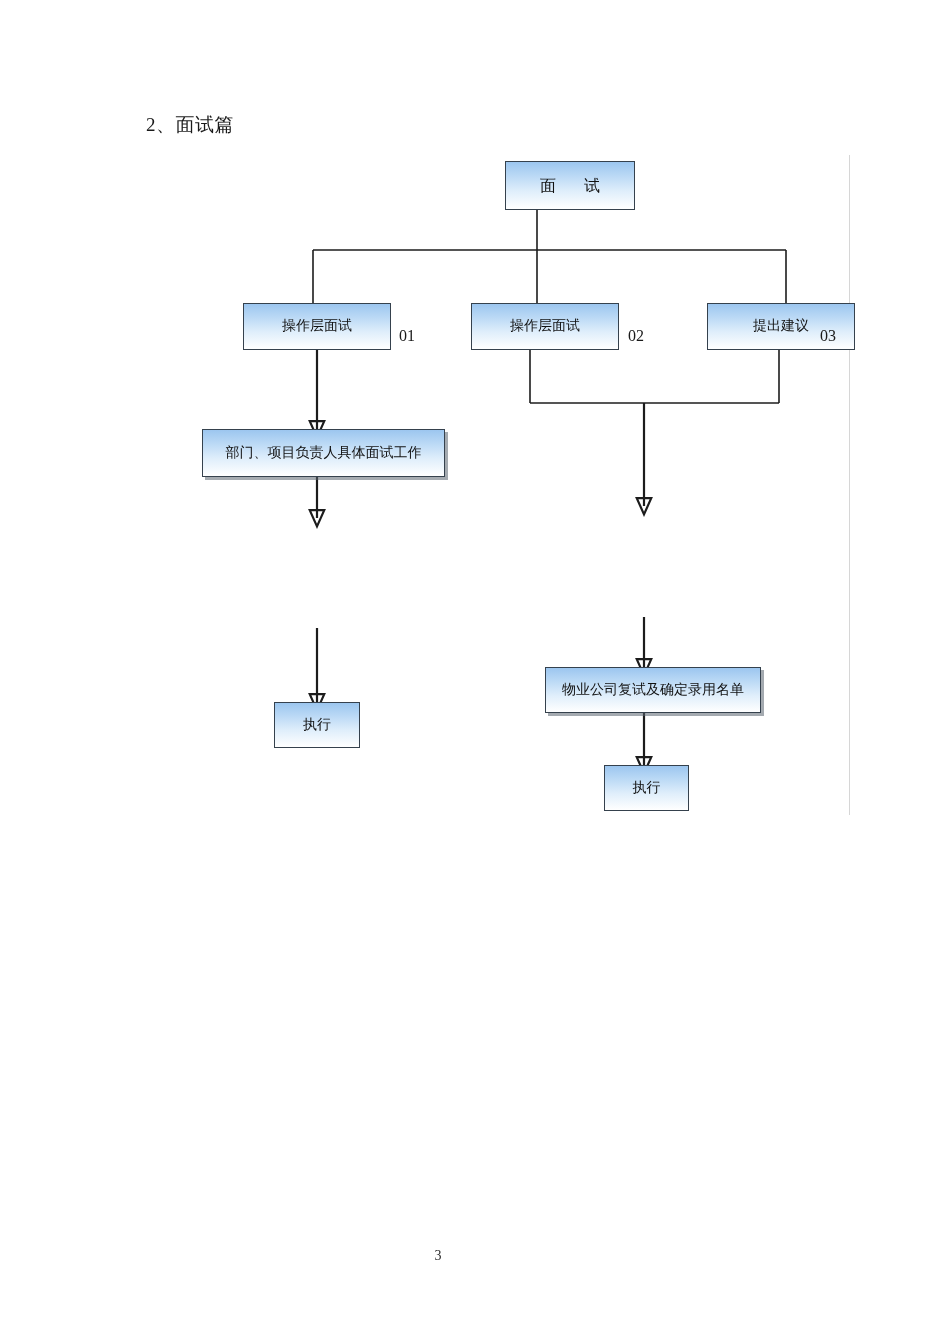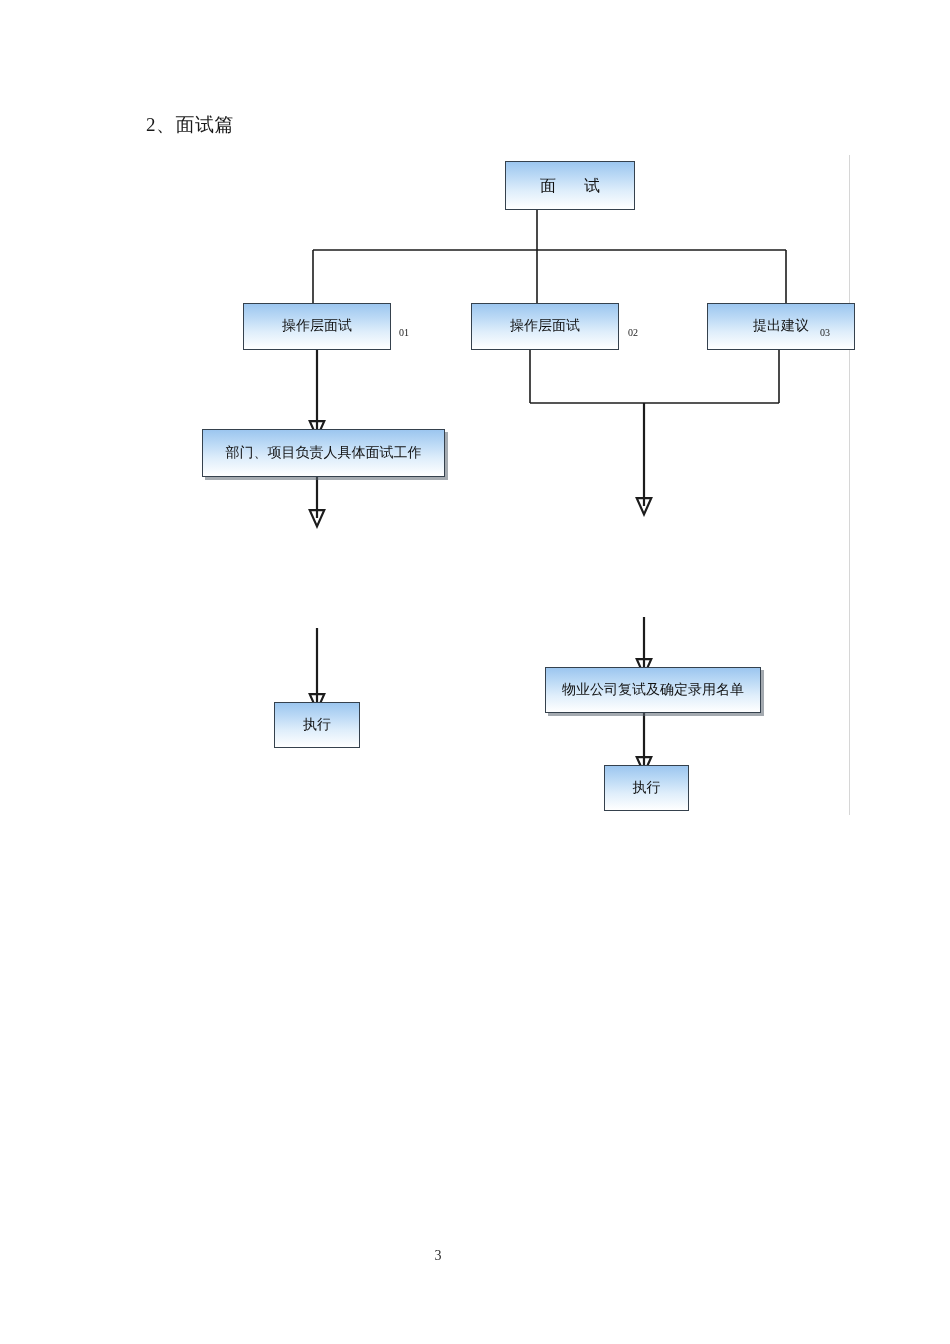--- a/index.html
+++ b/index.html
@@ -101,21 +101,21 @@
     font-size: 13.5px;
     line-height: 1.55;
     color: #111111;
     text-align: center;
     pointer-events: none;
   }
 
   
   .idx {
     position: absolute;
-    font-size: 10px;
+    font-size: 16px;
     color: #1a1a1a;
     z-index: 4;
     white-space: nowrap;
   }
 
   
   #wires {
     position: absolute;
     left: 0;
     top: 0;

